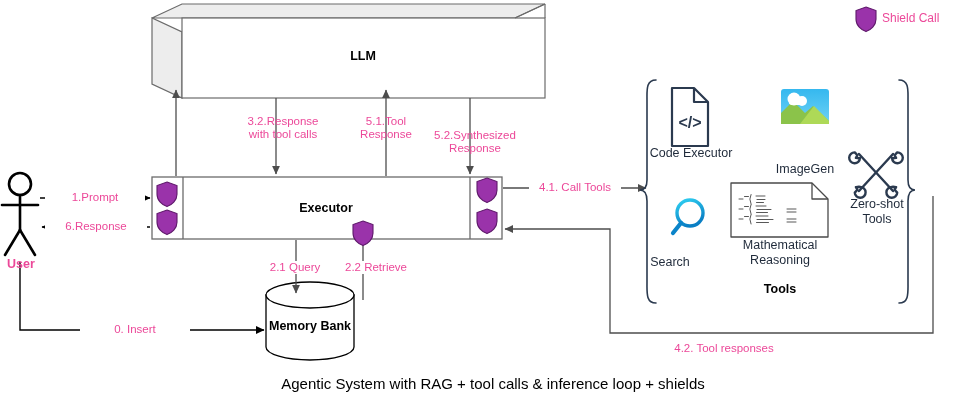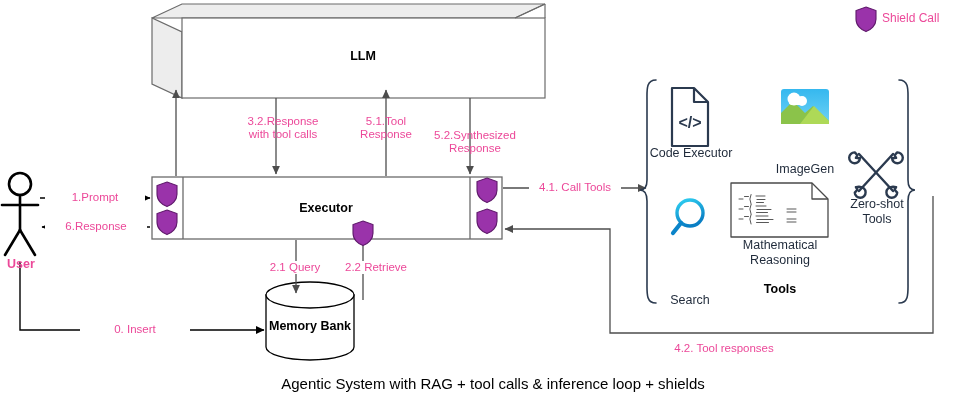--- a/index.html
+++ b/index.html
@@ -207,21 +207,21 @@
 Response</div>
 
   <div class="lbl" style="left:529px;top:181px;width:92px;background:#fff;">4.1. Call Tools</div>
 
   <div class="lbl" style="left:666px;top:326px;width:116px;background:#fff;margin-top:16px;">4.2. Tool responses</div>
 
   <div class="tool-lbl" style="left:645px;top:146px;width:92px;">Code Executor</div>
 
   <div class="tool-lbl" style="left:760px;top:126px;width:90px;margin-top:36px;">ImageGen</div>
 
-  <div class="tool-lbl" style="left:650px;top:255px;width:80px;margin-top:38px;">Search</div>
+  <div class="tool-lbl" style="left:630px;top:255px;width:80px;">Search</div>
 
   <div class="tool-lbl" style="left:728px;top:238px;width:104px;white-space:pre-line;">Mathematical
 Reasoning</div>
 
   <div class="tool-lbl" style="left:839px;top:197px;width:76px;white-space:pre-line;">Zero-shot
 Tools</div>
 
   <div class="tool-lbl" style="left:738px;top:282px;width:84px;font-weight:bold;color:#000;">Tools</div>
 
   <div class="lbl" style="left:882px;top:12px;width:86px;text-align:left;font-size:12px;">Shield Call</div>

